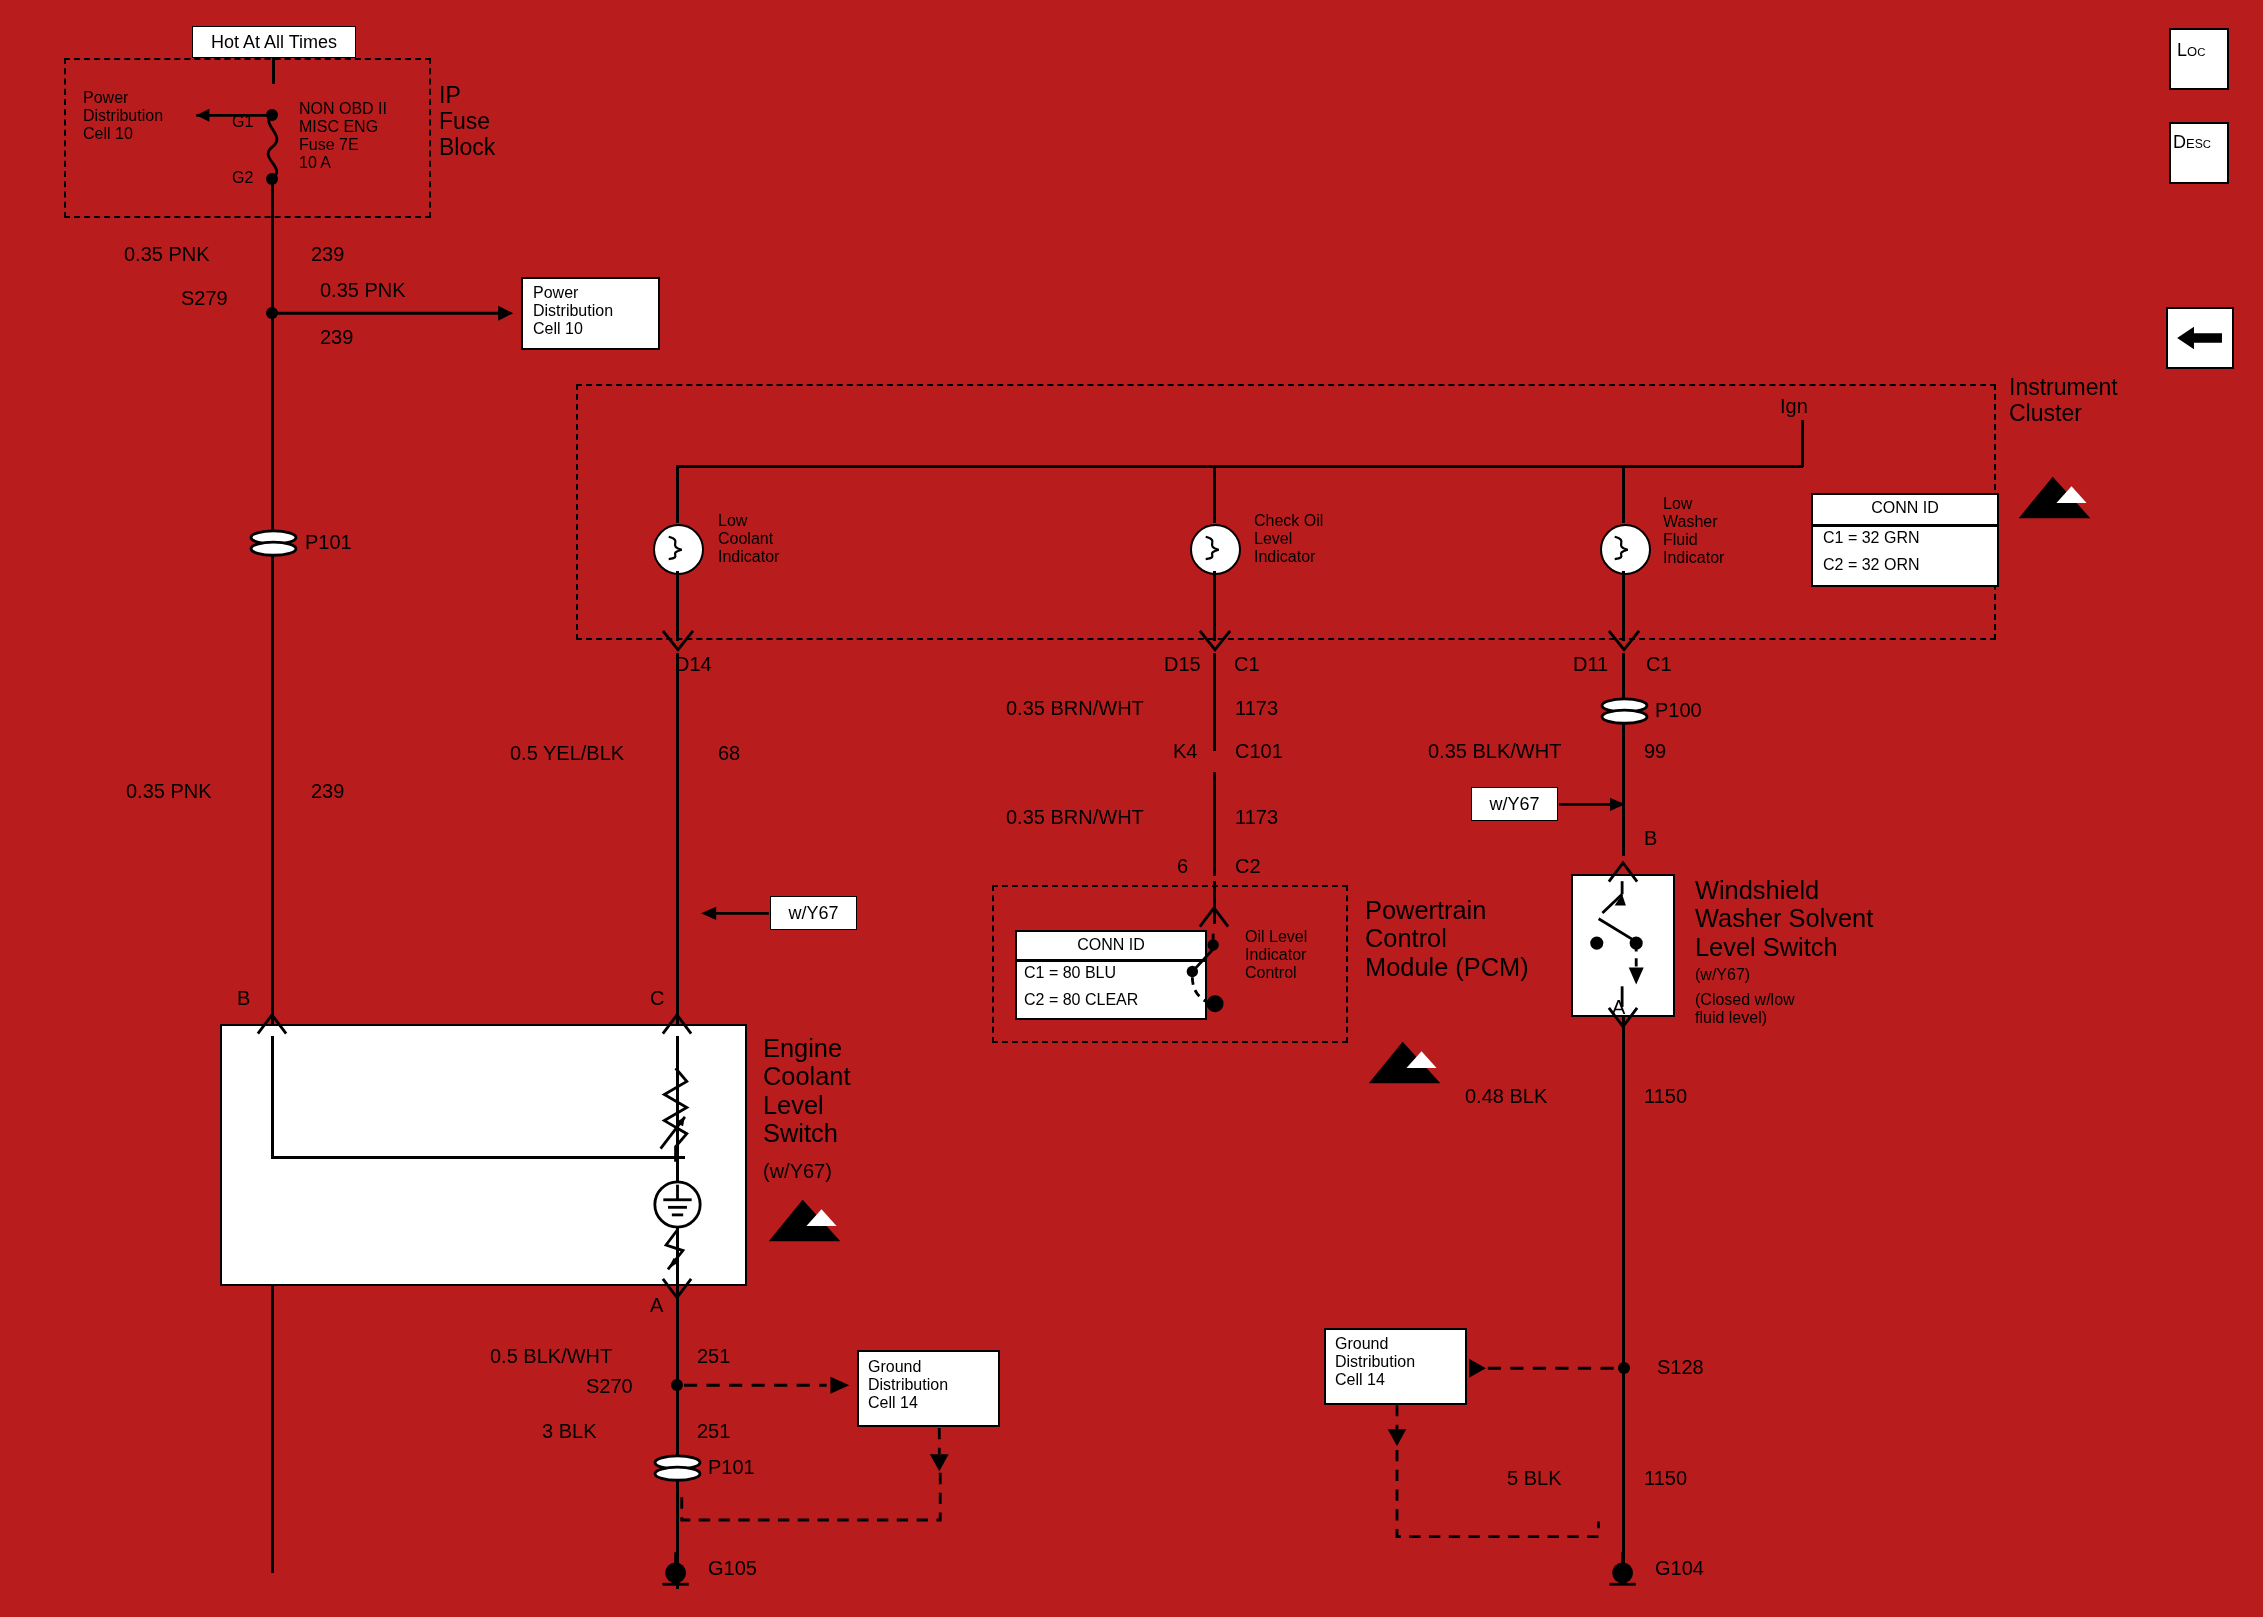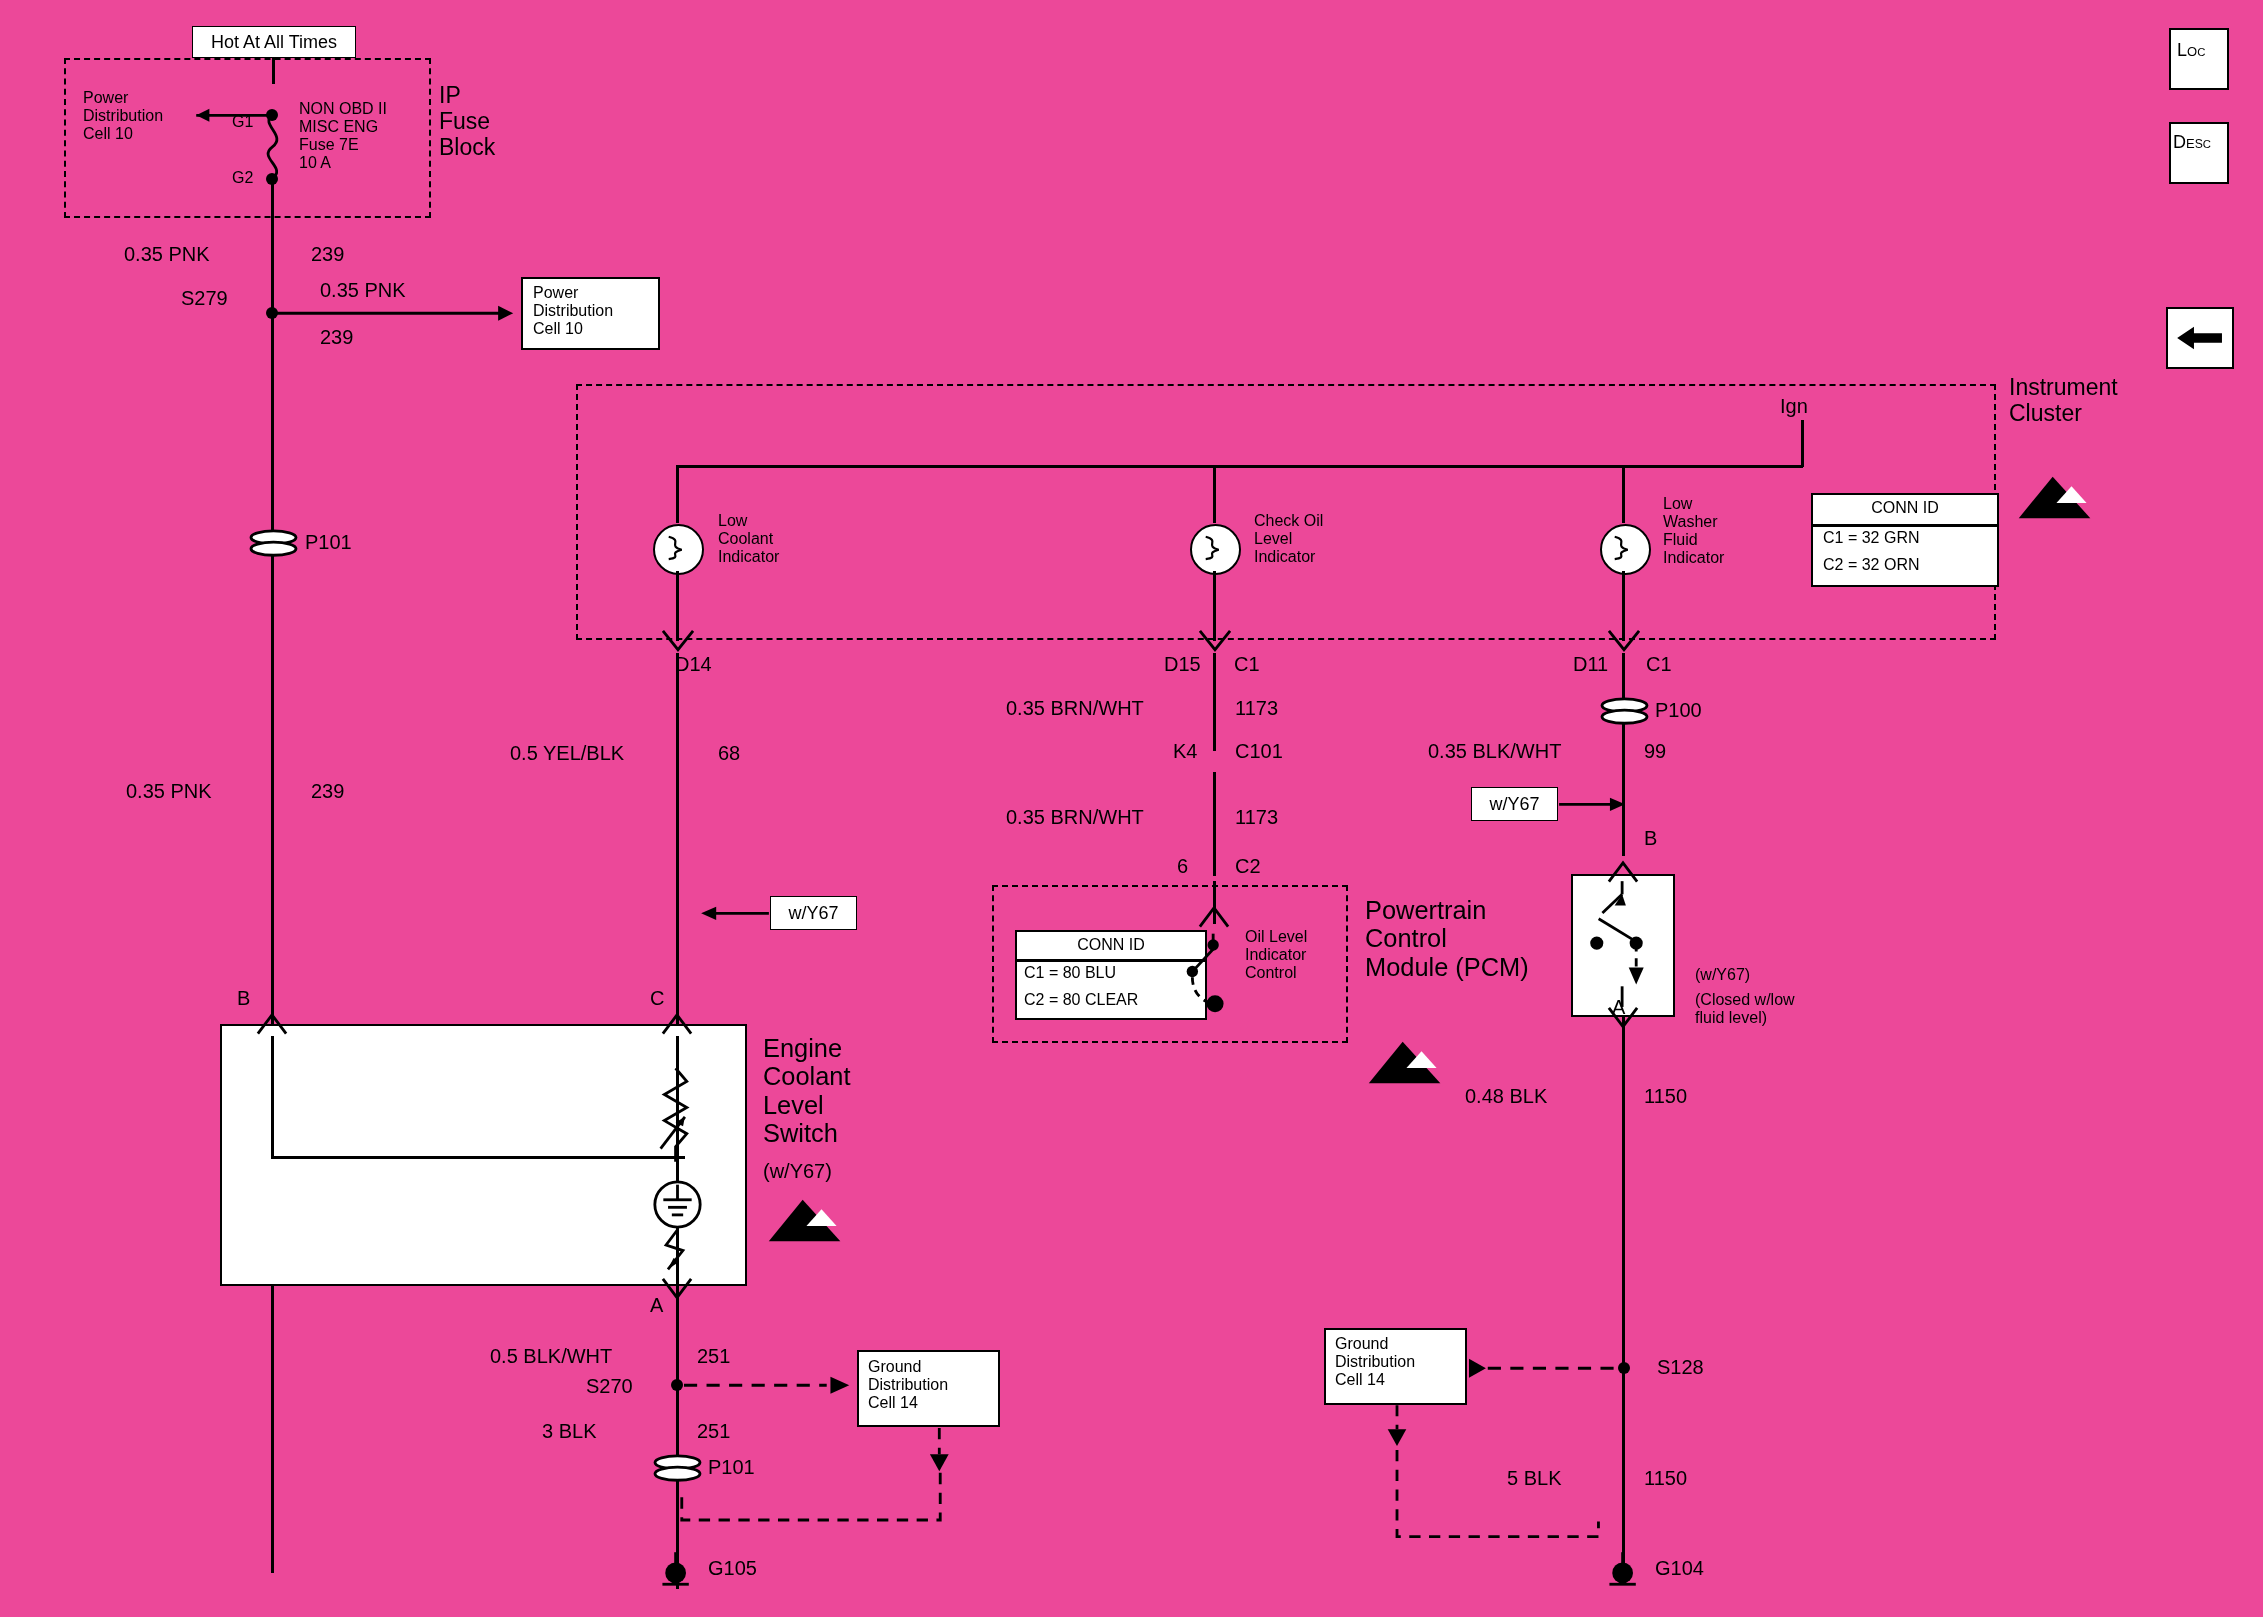--- a/index.html
+++ b/index.html
@@ -1,17 +1,17 @@
 <!DOCTYPE html>
 <html style="font-size:15px"><head>
 <meta charset="utf-8">
 <style>
   html,body{margin:0;padding:0;background:#fff;}
   body{font-family:"Liberation Sans", sans-serif;color:#000;}
-  #root{position:relative;width:2264px;height:1618px;background:#ec4899;overflow:hidden;}
+  #root{position:relative;width:2264px;height:1618px;background:#b91c1c;overflow:hidden;}
   .t{position:absolute;font-size:20px;line-height:1.12;white-space:pre;}
   .t.sm{font-size:16px;}
   .t.lg{font-size:25.4px;}
   .t.xl{font-size:23px;}
   .hline{position:absolute;background:#000;height:2.8px;}
   .vline{position:absolute;background:#000;width:2.8px;}
   .box{position:absolute;border:2.8px solid #000;box-sizing:border-box;background:#fff;}
   .dash{position:absolute;border:2.8px dashed #000;box-sizing:border-box;}
   .dot{position:absolute;width:12.2px;height:12.2px;background:#000;border-radius:50%;}
   .lbl{position:absolute;border:1.9px solid #000;background:#fff;box-sizing:border-box;
@@ -342,20 +342,23 @@
     <line x1="47" y1="14" x2="26" y2="34" stroke="#000" stroke-width="3"></line>
     <polygon points="47,14 39,26 51,26" fill="#000"></polygon>
     <line x1="22" y1="40" x2="58" y2="62" stroke="#000" stroke-width="3"></line>
     <circle cx="20" cy="66" r="7" fill="#000"></circle>
     <circle cx="62" cy="66" r="7" fill="#000"></circle>
     <line x1="62" y1="66" x2="62" y2="96" stroke="#000" stroke-width="3" stroke-dasharray="9,7"></line>
     <polygon points="54,92 70,92 62,110" fill="#000"></polygon>
     <line x1="47" y1="112" x2="47" y2="134" stroke="#000" stroke-width="3"></line>
   </svg>
 
+  <div class="t lg" style="left:1695px;top:876px;">Windshield
+Washer Solvent
+Level Switch</div>
   <div class="t sm" style="left:1695px;top:966px;">(w/Y67)</div>
   <div class="t sm" style="left:1695px;top:991px;">(Closed w/low
 fluid level)</div>
 
   <div class="t" style="left:1612px;top:996px;">A</div>
 
   <div class="vline" style="left:1622px;top:1017px;height:565px;"></div>
   <div class="t" style="left:1465px;top:1085px;">0.48 BLK</div>
   <div class="t" style="left:1644px;top:1085px;">1150</div>
 

